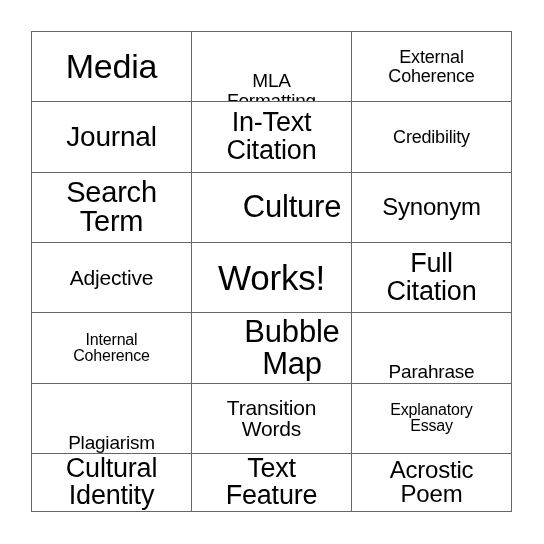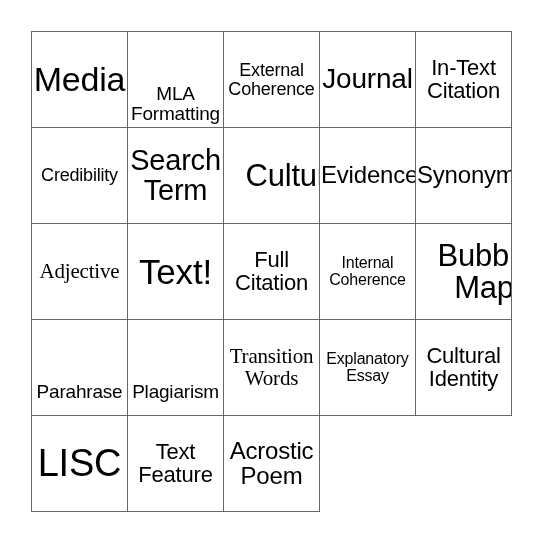--- a/index.html
+++ b/index.html
@@ -19,21 +19,21 @@
   #bingo-card {
     position: absolute;
     left: 31px;
     top: 31px;
     width: 481px;
     height: 481px;
     box-sizing: border-box;
     border-top: 1px solid #666666;
     border-left: 1px solid #666666;
     display: grid;
-    grid-template-columns: repeat(5, 1fr);
+    grid-template-columns: repeat(3, 1fr);
     grid-template-rows: repeat(5, 1fr);
     background: #ffffff;
   }
 
   .bingo-cell {
     box-sizing: border-box;
     border-right: 1px solid #666666;
     border-bottom: 1px solid #666666;
     display: flex;
     align-items: center;
@@ -53,23 +53,23 @@
     white-space: pre-line;
   }
 
   
   .fs-35 { font-size: 35px; }
   .fs-38 { font-size: 38px; }
   .fs-34 { font-size: 34px; }
   .fs-31 { font-size: 31px; margin-left: 41px; }
   .fs-29 { font-size: 29px; }
   .fs-28 { font-size: 28px; }
-  .fs-27 { font-size: 22px; }
+  .fs-27 { font-size: 27px; }
   .fs-24 { font-size: 24px; }
-  .fs-21 { font-size: 21px; font-family: Liberation Serif, serif; }
+  .fs-21 { font-size: 21px; }
   .fs-19 { font-size: 19px; margin-top: 48px; }
   .fs-18 { font-size: 18px; }
   .fs-16 { font-size: 16px; }
 </style>
 </head>
 <body>
 
 <div id="bingo-card">
     <div class="bingo-cell">
       <span class="cell-text fs-34">Media</span>
@@ -93,30 +93,27 @@
       <span class="cell-text fs-18">Credibility</span>
     </div>
     <div class="bingo-cell">
       <span class="cell-text fs-29">Search
 Term</span>
     </div>
     <div class="bingo-cell">
       <span class="cell-text fs-31">Culture</span>
     </div>
     <div class="bingo-cell">
-      <span class="cell-text fs-24">Evidence</span>
-    </div>
-    <div class="bingo-cell">
       <span class="cell-text fs-24">Synonym</span>
     </div>
     <div class="bingo-cell">
       <span class="cell-text fs-21">Adjective</span>
     </div>
     <div class="bingo-cell">
-      <span class="cell-text fs-35">Text!</span>
+      <span class="cell-text fs-35">Works!</span>
     </div>
     <div class="bingo-cell">
       <span class="cell-text fs-27">Full
 Citation</span>
     </div>
     <div class="bingo-cell">
       <span class="cell-text fs-16">Internal
 Coherence</span>
     </div>
     <div class="bingo-cell">
@@ -135,23 +132,20 @@
     </div>
     <div class="bingo-cell">
       <span class="cell-text fs-16">Explanatory
 Essay</span>
     </div>
     <div class="bingo-cell">
       <span class="cell-text fs-27">Cultural
 Identity</span>
     </div>
     <div class="bingo-cell">
-      <span class="cell-text fs-38">LISC</span>
-    </div>
-    <div class="bingo-cell">
       <span class="cell-text fs-27">Text
 Feature</span>
     </div>
     <div class="bingo-cell">
       <span class="cell-text fs-24">Acrostic
 Poem</span>
     </div>
   </div>
 
 </body></html>

